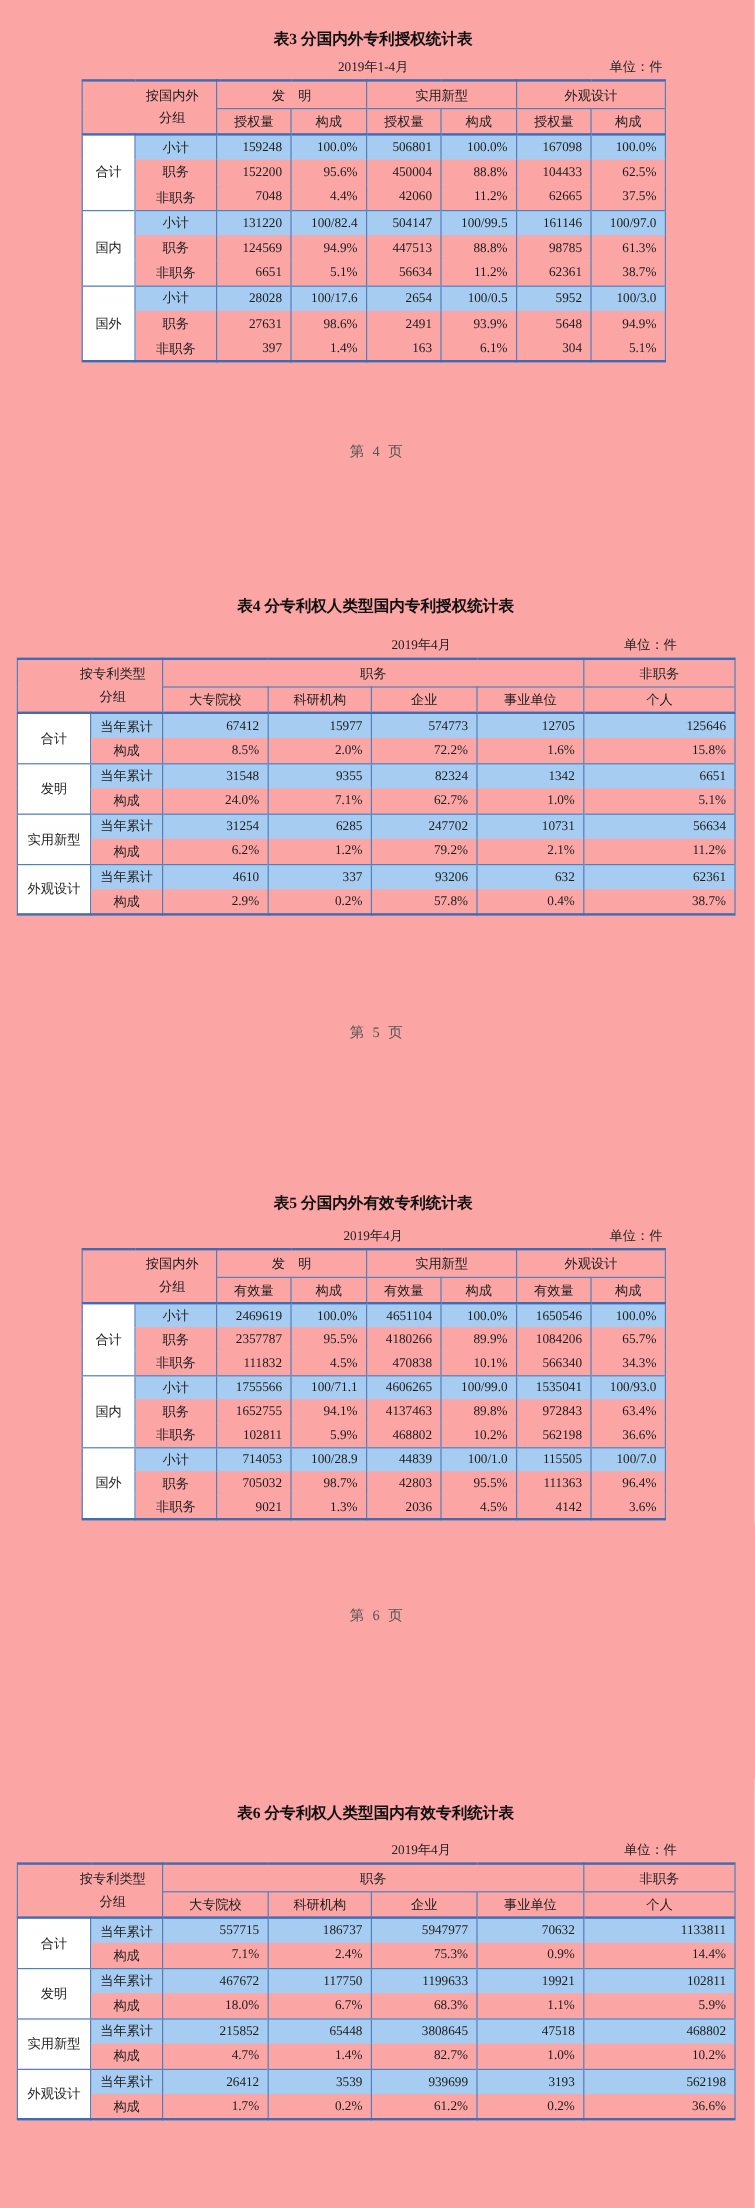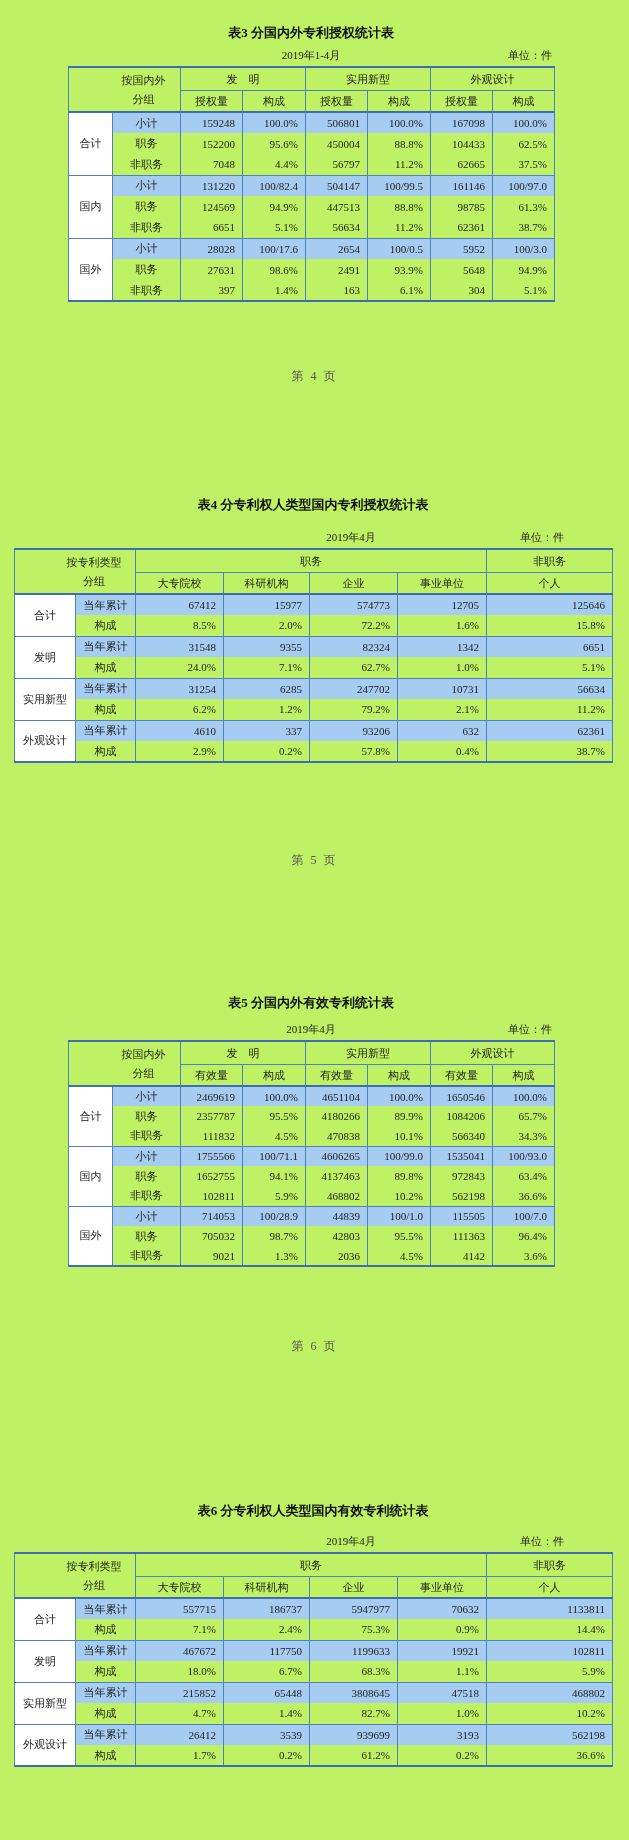--- a/index.html
+++ b/index.html
@@ -1,16 +1,16 @@
 <!DOCTYPE html>
 <html style="--line: #4f81bd; --line2: #3e6db5; --hl: #a6cdf1;"><head>
 <meta charset="utf-8">
 <style>
   html,body{margin:0;padding:0;background:#fff;}
-  .page{position:relative;width:629px;height:1840px;background:#bef264;overflow:hidden;
+  .page{position:relative;width:629px;height:1840px;background:#fca5a5;overflow:hidden;
         font-family:"Liberation Serif","DejaVu Serif",serif;color:#1c1c1c;}
   .sect{position:absolute;}
   .s3{top:24px;left:68px;width:486px;}
   .s4{top:496px;left:14px;width:598px;}
   .s5{top:994px;left:68px;width:486px;}
   .s6{top:1502px;left:14px;width:598px;}
   .tbl-title{font-weight:bold;font-size:13px;text-align:center;color:#111;height:24px;margin:0;}
   .s4 .tbl-title{height:34px}
   .s5 .tbl-title{height:28px}
   .s6 .tbl-title{height:32px}
@@ -103,21 +103,21 @@
               <td class="num">95.6%</td>
               <td class="num">450004</td>
               <td class="num">88.8%</td>
               <td class="num">104433</td>
               <td class="num">62.5%</td>
             </tr>
             <tr>
               <td class="rl">非职务</td>
               <td class="num">7048</td>
               <td class="num">4.4%</td>
-              <td class="num">56797</td>
+              <td class="num">42060</td>
               <td class="num">11.2%</td>
               <td class="num">62665</td>
               <td class="num">37.5%</td>
             </tr>
             <tr class="grp-start hl">
               <th class="rgl" rowspan="3">国内</th>
               <td class="rl">小计</td>
               <td class="num">131220</td>
               <td class="num">100/82.4</td>
               <td class="num">504147</td>

